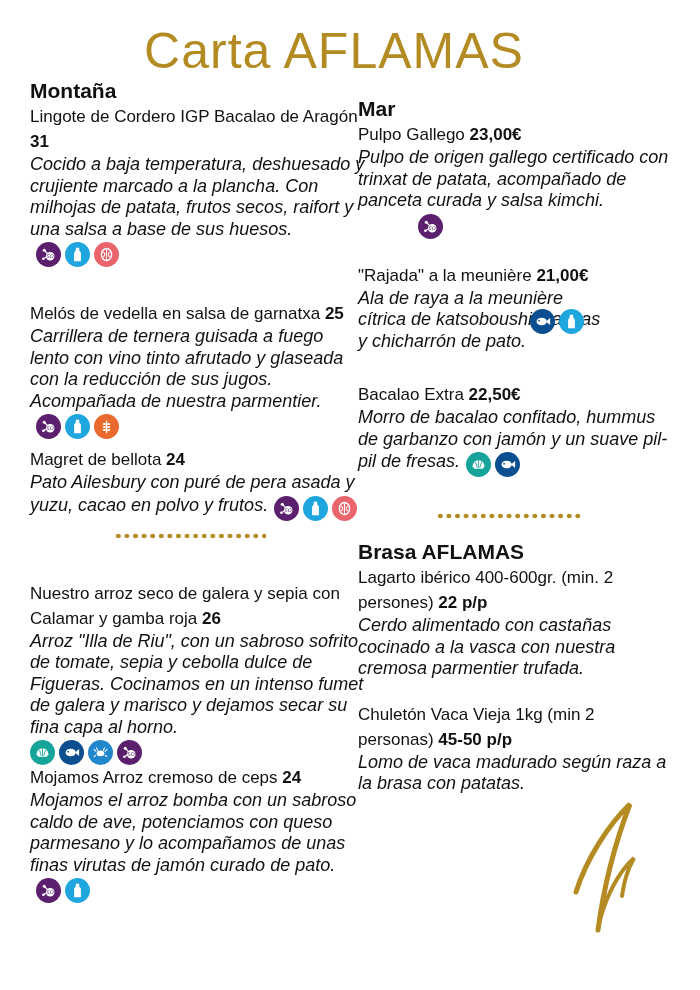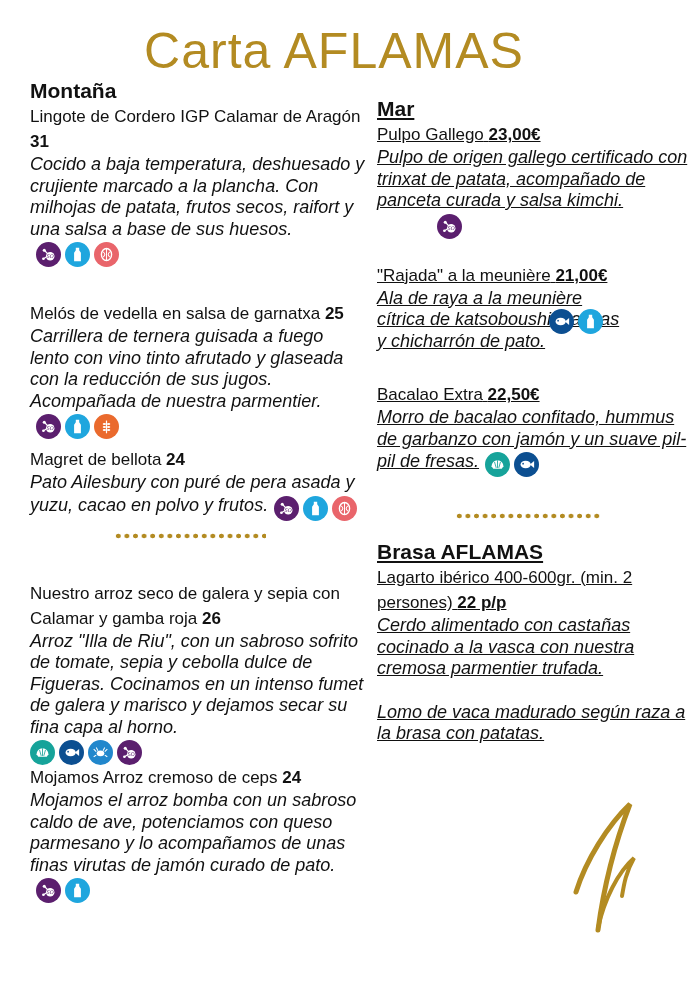--- a/index.html
+++ b/index.html
@@ -1,20 +1,20 @@
 <!DOCTYPE html>
 <html><head>
 <meta charset="utf-8">
 <style>
   html,body{margin:0;padding:0;background:#ffffff;}
   body{width:700px;height:990px;position:relative;overflow:hidden;font-family:"DejaVu Sans","Liberation Sans",sans-serif;color:#111;}
   .title{position:absolute;left:0;top:22px;width:668px;text-align:center;font-family:"Liberation Sans",sans-serif;font-weight:400;font-size:50px;color:#b38b22;letter-spacing:1px;}
   .col{position:absolute;}
   .col-left{left:30px;top:78px;width:335px;}
-  .col-right{left:377px;top:96px;width:315px;text-decoration:underline;}
+  .col-right{left:358px;top:96px;width:315px;}
   .section{font-family:"Liberation Sans",sans-serif;font-weight:700;font-size:21px;line-height:26px;color:#111;margin:0;}
   .dish{margin:0;}
   .dish-name{font-family:"Liberation Sans",sans-serif;font-size:17px;line-height:25px;color:#111;}
   .dish-price{font-weight:700;}
   .dish-desc{font-family:"Liberation Sans",sans-serif;font-style:italic;font-size:18px;line-height:21.5px;color:#111;}
   .icons{display:inline-flex;gap:4px;vertical-align:middle;margin-left:6px;position:relative;top:2px;}
   .icons.block{display:flex;margin-left:0;top:0;margin-top:2px;}
   .ic{width:25px;height:25px;border-radius:50%;display:inline-flex;align-items:center;justify-content:center;}
   .ic svg{width:17px;height:17px;}
   .dots{height:6px;background-image:radial-gradient(circle,#b38b22 2.2px,transparent 2.6px);background-size:8.6px 6px;background-repeat:repeat-x;}
@@ -64,21 +64,21 @@
       </symbol>
   </defs>
 </svg>
 
 <div class="title">Carta AFLAMAS</div>
 
 <div class="col col-left">
   <div class="section">Montaña</div>
 
   <div class="dish">
-    <div class="dish-name"><span>Lingote de Cordero IGP Calamar de Aragón</span> <span class="dish-price">31</span></div>
+    <div class="dish-name"><span>Lingote de Cordero IGP Bacalao de Aragón</span> <span class="dish-price">31</span></div>
     <div class="dish-desc"><span>Cocido a baja temperatura, deshuesado y crujiente marcado a la plancha. Con milhojas de patata, frutos secos, raifort y una salsa a base de sus huesos.</span><span class="icons">
       <span class="ic" style="background:#5b1f6e">
             <svg>
               <use href="#g-sulph"></use>
             </svg>
           </span>
       <span class="ic" style="background:#1fa6de">
             <svg>
               <use href="#g-milk"></use>
             </svg>
@@ -246,20 +246,21 @@
   <div class="section">Brasa AFLAMAS</div>
 
   <div class="dish">
     <div class="dish-name"><span>Lagarto ibérico 400-600gr. (min. 2 persones)</span> <span class="dish-price">22 p/p</span></div>
     <div class="dish-desc">Cerdo alimentado con castañas cocinado a la vasca con nuestra cremosa parmentier trufada.</div>
   </div>
 
   <div style="height:22px"></div>
 
   <div class="dish">
+    <div class="dish-name"><span>Chuletón Vaca Vieja 1kg (min 2 personas)</span> <span class="dish-price">45-50 p/p</span></div>
     <div class="dish-desc">Lomo de vaca madurado según raza a la brasa con patatas.</div>
   </div>
 </div>
 
 <svg class="leaf" viewBox="0 0 80 140">
   <path d="M8 92 C18 60, 40 25, 62 4 C52 30, 38 70, 30 130" fill="none" stroke="#b38b22" stroke-width="5" stroke-linecap="round"></path>
   <path d="M30 128 C36 100, 50 72, 66 58 C58 72, 56 84, 54 96" fill="none" stroke="#b38b22" stroke-width="4" stroke-linecap="round"></path>
 </svg>
 
 </body></html>

